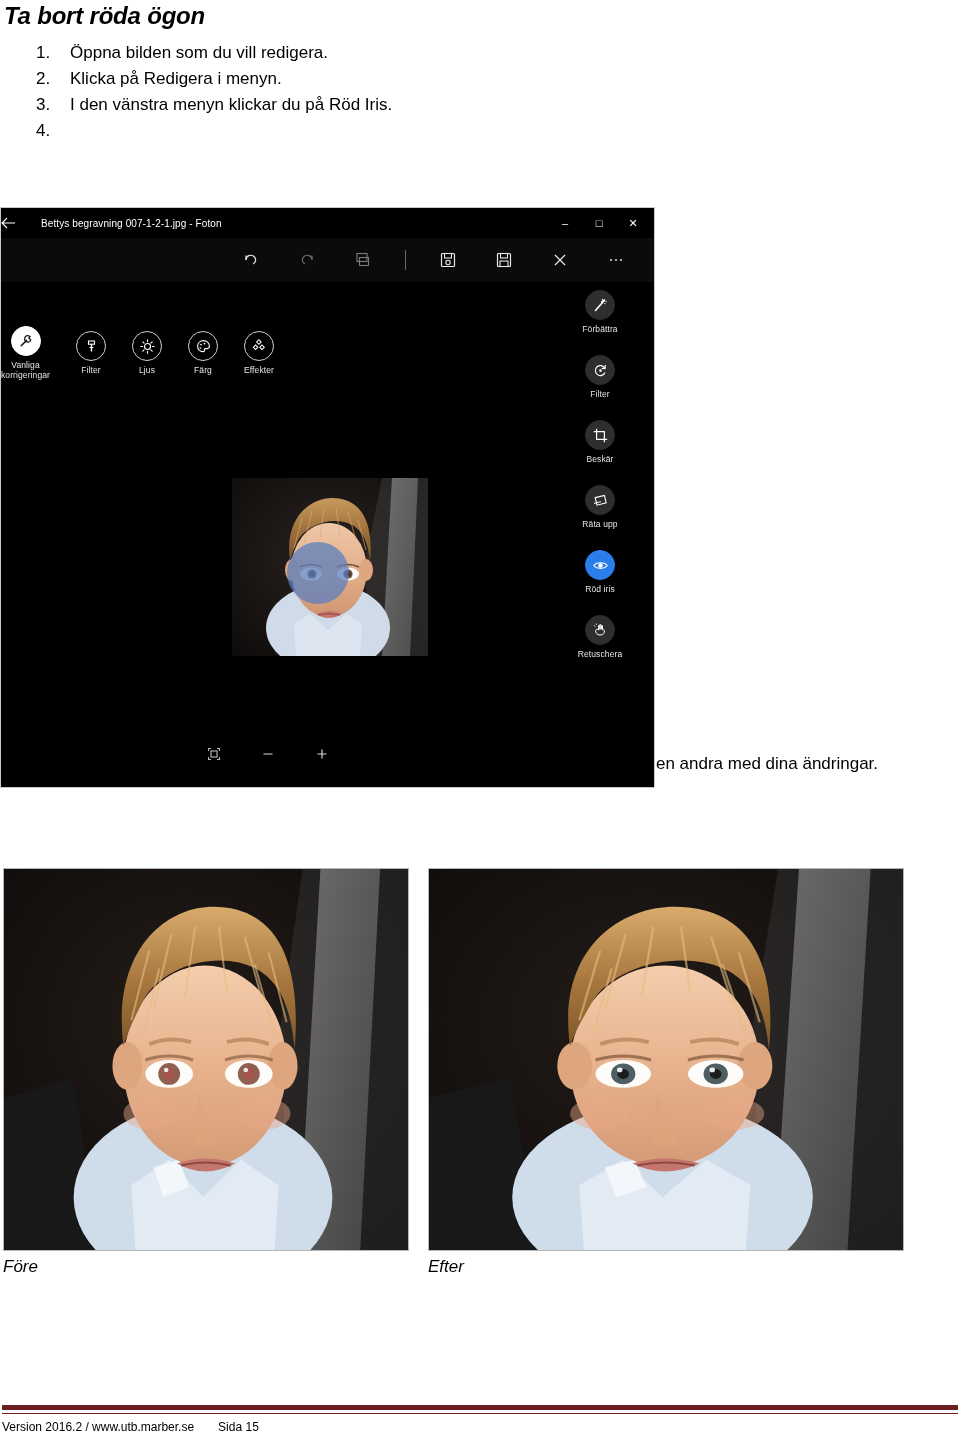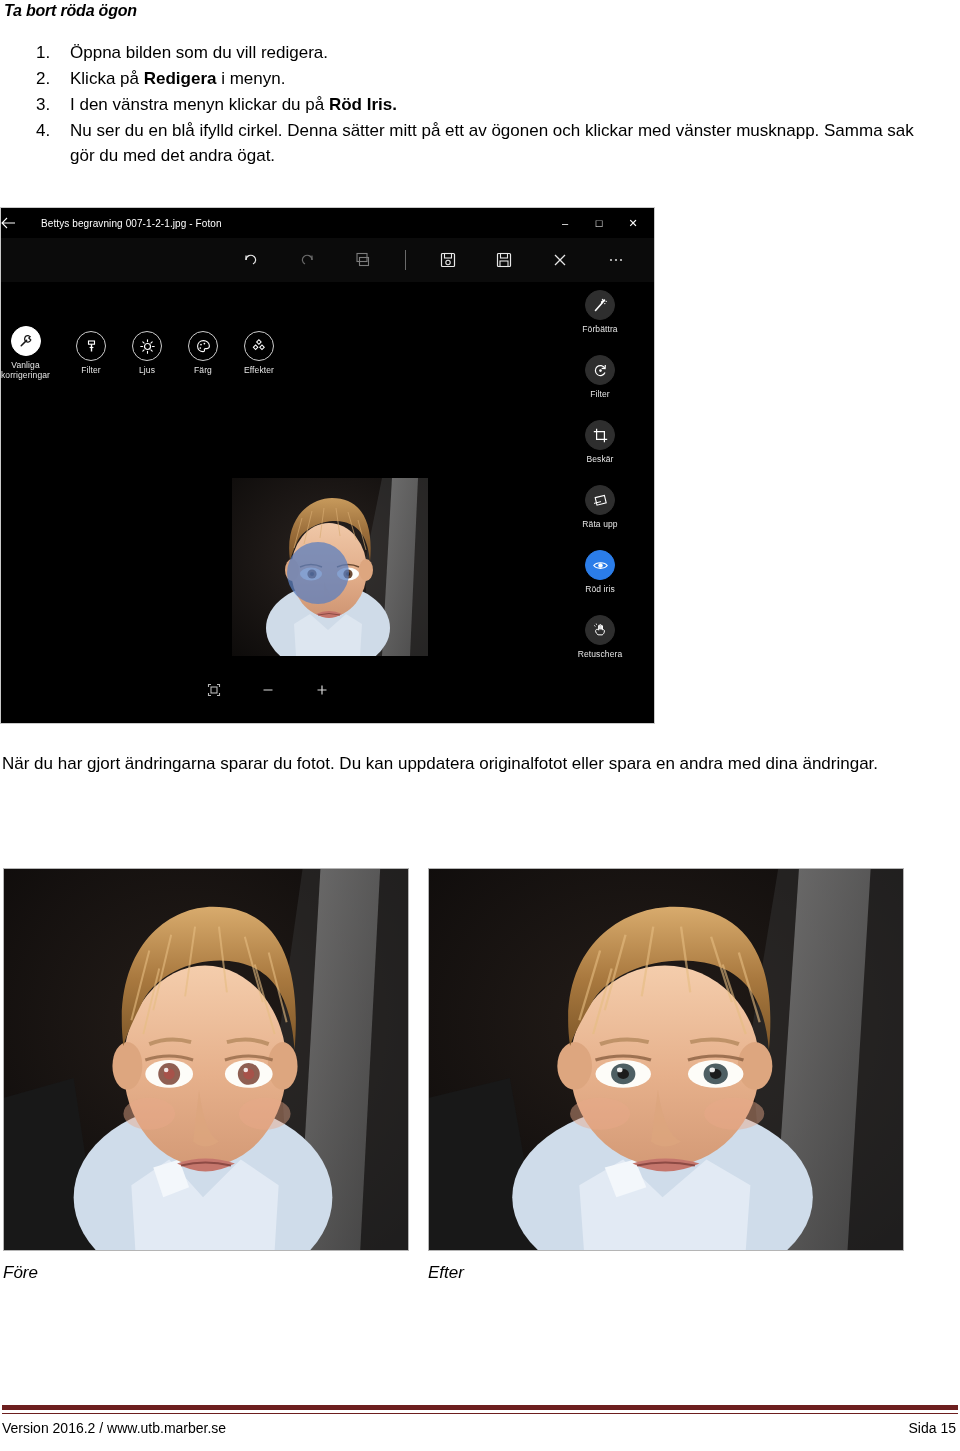--- a/index.html
+++ b/index.html
@@ -14,21 +14,21 @@
     font-family: "Liberation Sans", sans-serif;
     color: #000000;
     overflow: hidden;
   }
 
   
   .doc-title {
     position: absolute;
     left: 4px;
     top: 2px;
-    font-size: 16px;
+    font-size: 24px;
     font-weight: bold;
     font-style: italic;
     letter-spacing: -0.2px;
     white-space: nowrap;
   }
 
   
   .steps {
     position: absolute;
     left: 0px;
@@ -43,29 +43,29 @@
     margin-bottom: 1px;
   }
   .step .num {
     position: absolute;
     left: 36px;
     top: 0;
     width: 26px;
     text-align: left;
     font-size: 17px;
   }
-  .step b { font-weight: bold; }
+  .step b { font-weight: normal; }
 
   
   .app-shot {
     position: absolute;
     left: 0px;
     top: 207px;
     width: 655px;
-    height: 517px;
+    height: 581px;
     background: #000000;
     border: 1px solid #c9c9c9;
     box-sizing: border-box;
     overflow: hidden;
     color: #ffffff;
     font-size: 9px;
   }
   .app-titlebar {
     position: absolute;
     left: 0; top: 0; right: 0;
@@ -255,21 +255,21 @@
   .photo-frame {
     width: 100%;
     height: 383px;
     border: 1px solid #b5b5b5;
     box-sizing: border-box;
     overflow: hidden;
     background: #120f0d;
     position: relative;
   }
   .fig-caption {
-    margin-top: 12px;
+    margin-top: 6px;
     font-size: 17px;
     font-style: italic;
   }
 
   
   .footer-rule-thick {
     position: absolute;
     left: 2px;
     right: 2px;
     top: 1405px;
@@ -283,23 +283,23 @@
     top: 1413px;
     height: 1px;
     background: #6d1f1f;
   }
   .footer {
     position: absolute;
     left: 2px;
     right: 4px;
     top: 1420px;
     display: flex;
-    justify-content: space-between;
     align-items: baseline;
-    font-size: 14px;
+    font-size: 12px;
+    gap: 24px;
   }
 
   svg { display: block; }
 </style>
 </head>
 <body>
 
 <div class="doc-title">Ta bort röda ögon</div>
 
 <div class="steps">
@@ -314,21 +314,20 @@
     <span>Klicka på </span><b>Redigera</b><span> i menyn.</span>
   </div>
 
   <div class="step">
     <span class="num">3.</span>
     <span>I den vänstra menyn klickar du på </span><b>Röd Iris.</b><span></span>
   </div>
 
   <div class="step">
     <span class="num">4.</span>
-    <span>Nu ser du en blå ifylld cirkel. Denna sätter mitt på ett av ögonen och klickar med vänster musknapp. Samma sak gör du med det andra ögat.</span>
   </div>
 
 </div>
 
 <div class="app-shot">
 
   <div class="app-titlebar">
     <div class="app-back">
       <svg width="15" height="12" viewBox="0 0 15 12">
           <path d="M6 1 L1 6 L6 11 M1 6 L14 6" stroke="#ffffff" stroke-width="1.1" fill="none"></path>

